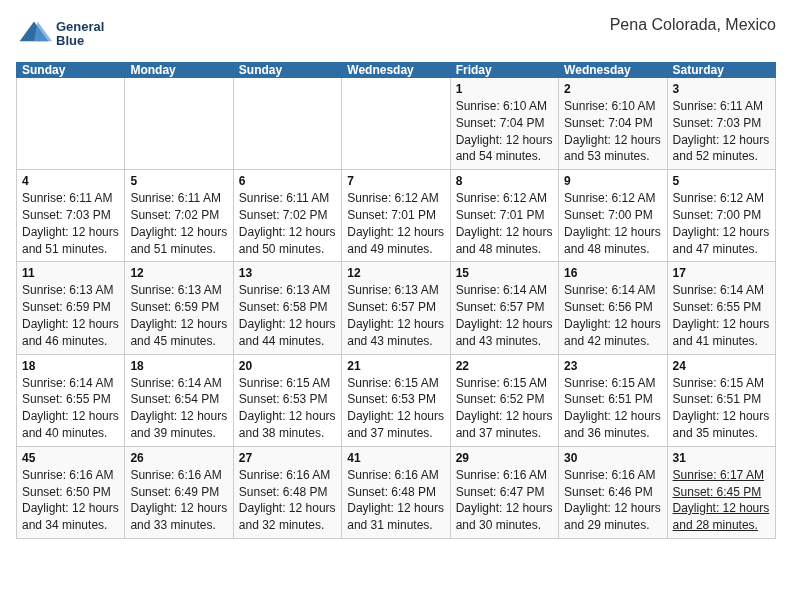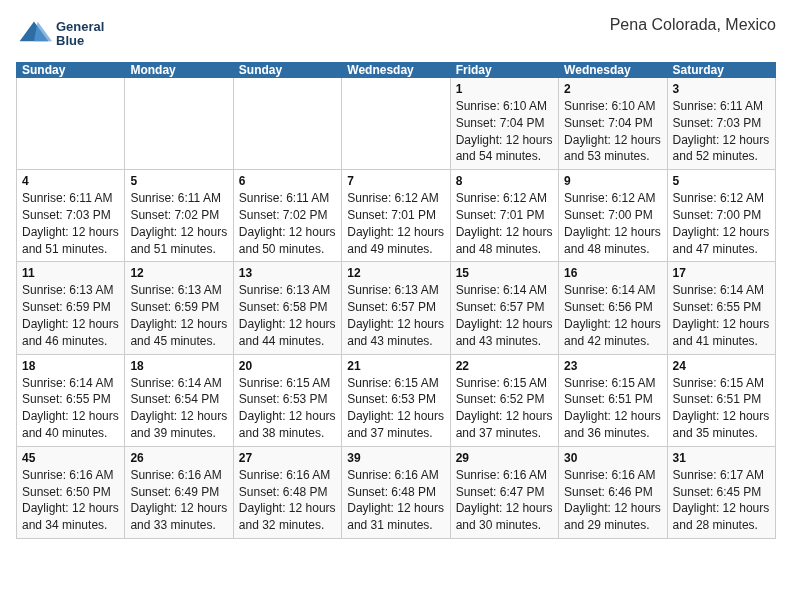--- a/index.html
+++ b/index.html
@@ -315,21 +315,21 @@
 and 33 minutes.</div>
         </td>
         <td>
           <div class="day-number">27</div>
           <div class="day-info" style="white-space: pre-line;">Sunrise: 6:16 AM
 Sunset: 6:48 PM
 Daylight: 12 hours
 and 32 minutes.</div>
         </td>
         <td>
-          <div class="day-number">39</div>
+          <div class="day-number">41</div>
           <div class="day-info" style="white-space: pre-line;">Sunrise: 6:16 AM
 Sunset: 6:48 PM
 Daylight: 12 hours
 and 31 minutes.</div>
         </td>
         <td>
           <div class="day-number">29</div>
           <div class="day-info" style="white-space: pre-line;">Sunrise: 6:16 AM
 Sunset: 6:47 PM
 Daylight: 12 hours
@@ -337,20 +337,20 @@
         </td>
         <td>
           <div class="day-number">30</div>
           <div class="day-info" style="white-space: pre-line;">Sunrise: 6:16 AM
 Sunset: 6:46 PM
 Daylight: 12 hours
 and 29 minutes.</div>
         </td>
         <td>
           <div class="day-number">31</div>
-          <div class="day-info" style="white-space: pre-line;">Sunrise: 6:17 AM
+          <div class="day-info" style="white-space: pre-line; text-decoration: underline;">Sunrise: 6:17 AM
 Sunset: 6:45 PM
 Daylight: 12 hours
 and 28 minutes.</div>
         </td>
       </tr>
     </tbody>
 </table>
 
 </body></html>

